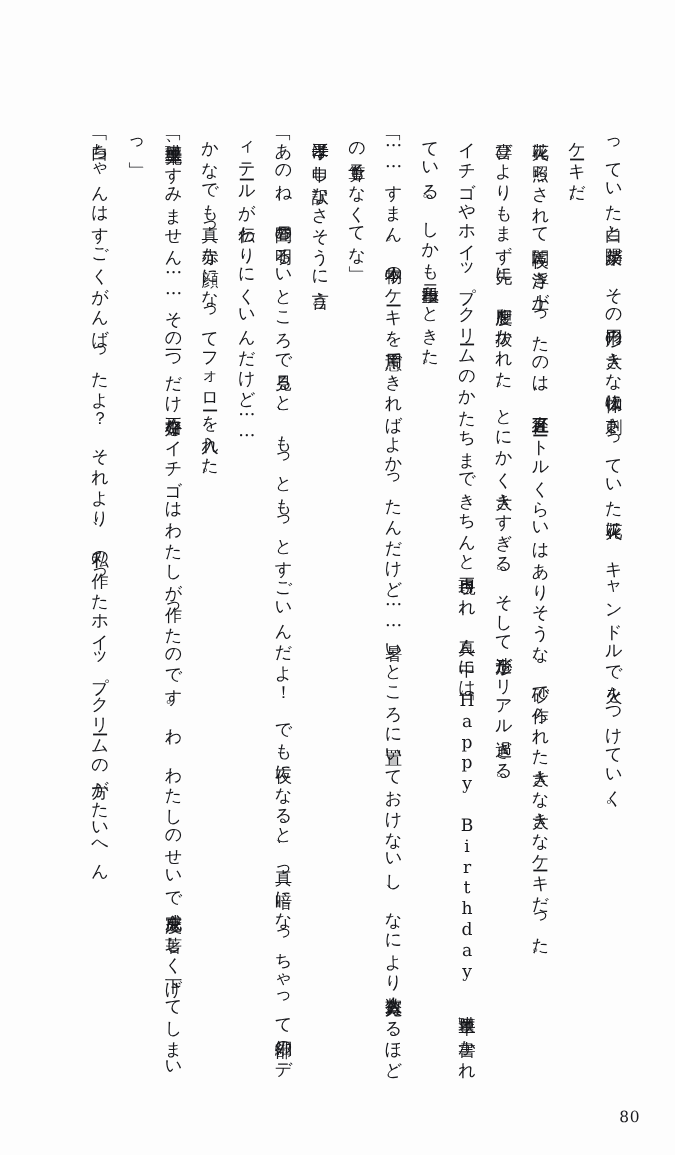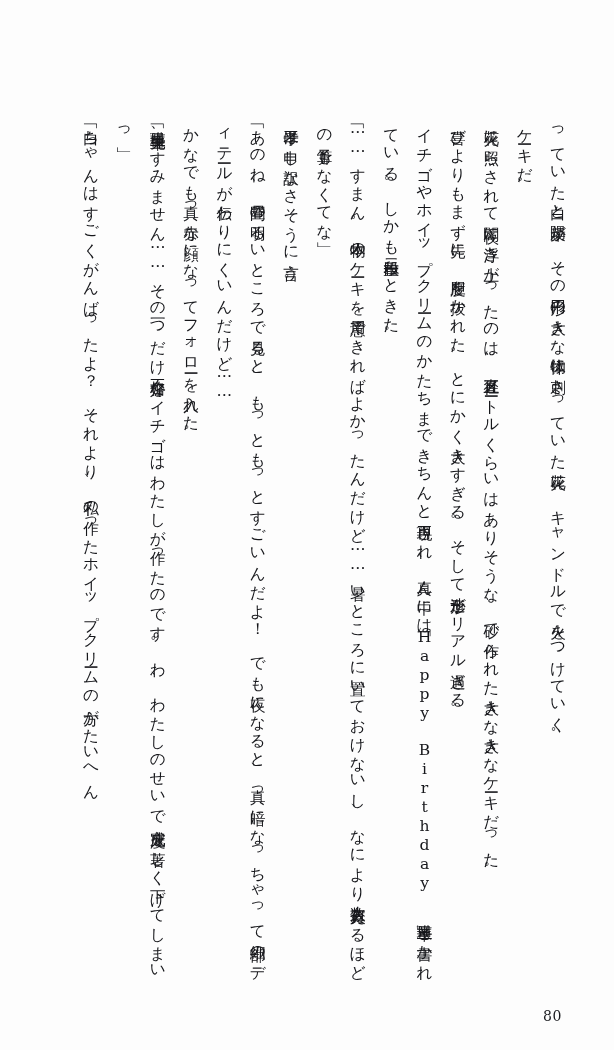--- a/index.html
+++ b/index.html
@@ -39,21 +39,21 @@
     color: #16171b;
     direction: ltr;
   }
   .body-text p {
     margin: 0;
     padding: 0;
     text-indent: 0;
   }
   .page-number {
     position: absolute;
-    right: 52px;
+    right: 32px;
     bottom: 26px;
     font-size: 14px;
     font-family: "DejaVu Serif", "Liberation Serif", serif;
     color: #1a1b1f;
     letter-spacing: 0.04em;
   }
 </style>
 </head>
 <body>
 

